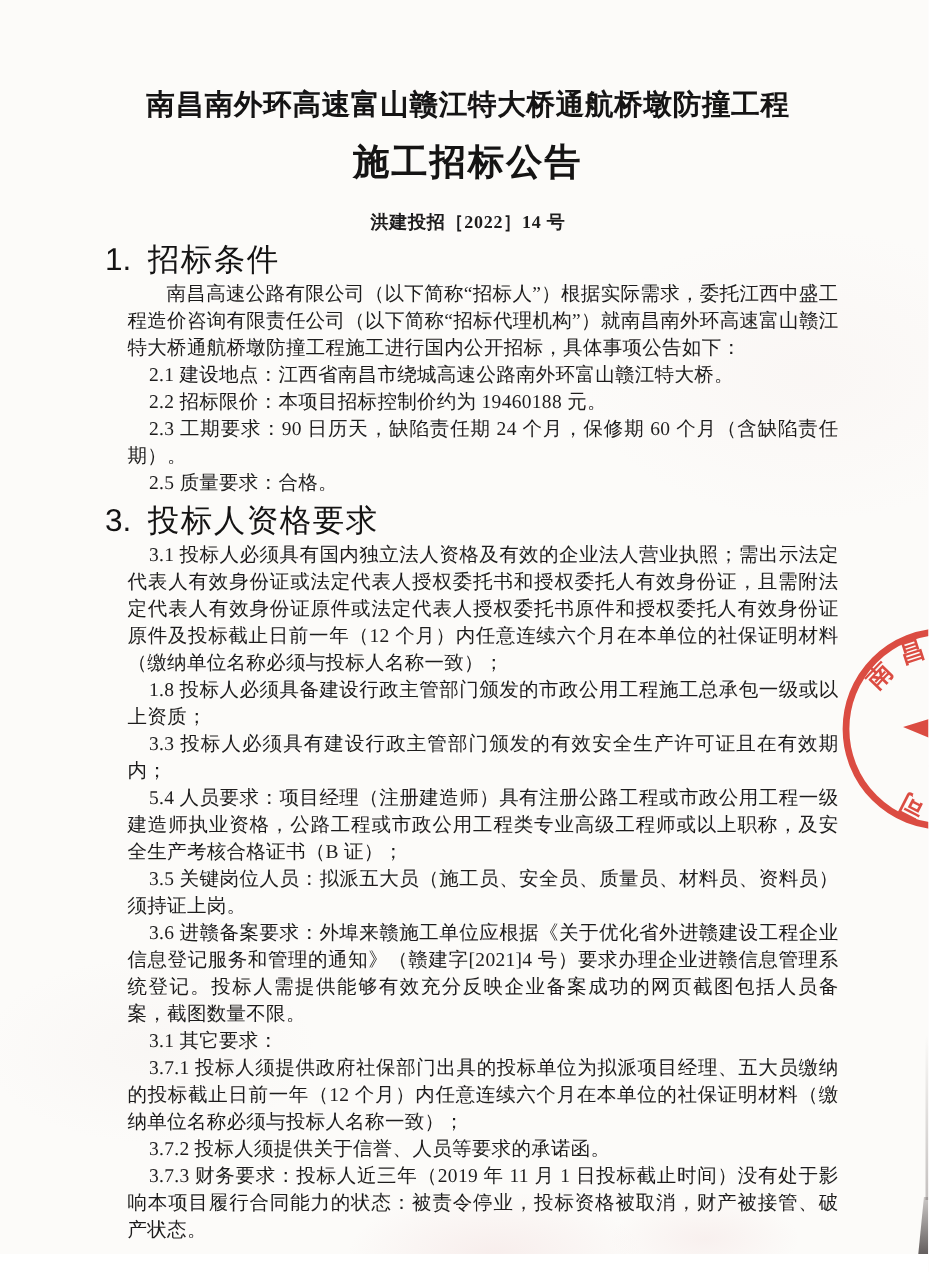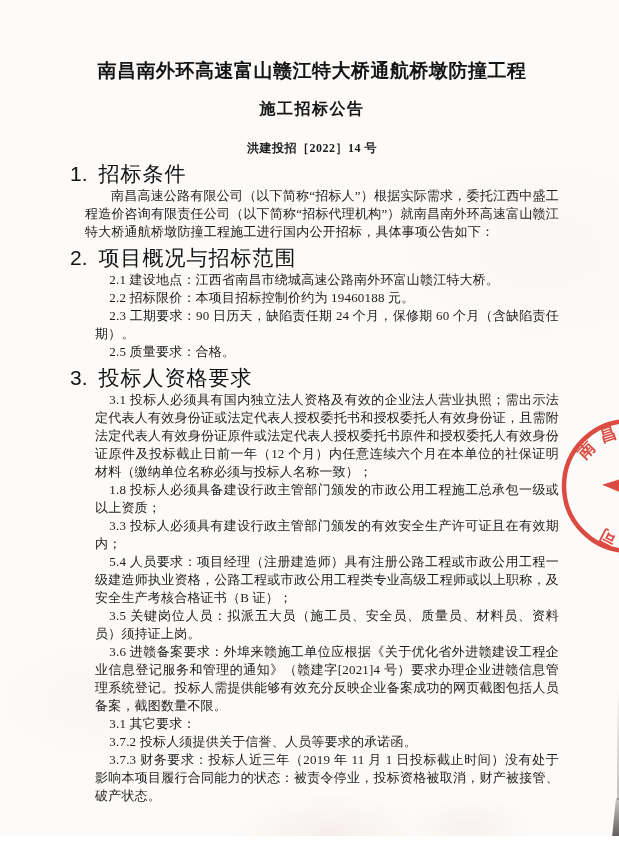--- a/index.html
+++ b/index.html
@@ -20,21 +20,21 @@
   .doc{
     position:absolute;top:52px;left:85px;width:474px;
   }
   .title{
     margin-left:-20px;
     text-align:center;
     font-weight:bold;
     color:#151414;
   }
   .title .t1{font-size:19px;line-height:38px;letter-spacing:.5px;}
-  .title .t2{font-size:16px;line-height:38px;letter-spacing:1.5px;}
+  .title .t2{font-size:24px;line-height:38px;letter-spacing:1.5px;}
   .docnum{
     margin-left:-20px;
     margin-top:12px;
     text-align:center;
     font-size:12px;
     font-weight:bold;
     line-height:17px;
     letter-spacing:.5px;
   }
   .sec{
@@ -49,21 +49,21 @@
   .sec .sec-label{letter-spacing:1px;}
   p.body{
     margin:0;
     font-size:13px;
     line-height:18px;
     text-align:justify;
     text-justify:inter-ideograph;
     letter-spacing:.2px;
   }
   p.lead{text-indent:2em;}
-  p.item{text-indent:1.1em;margin-left:10px;}
+  p.item{text-indent:1.1em;}
   
   .seal-wrap{
     position:absolute;left:543px;top:400px;width:172px;height:172px;
     opacity:.9;
   }
   .seal-text{
     font-family:"Liberation Sans","DejaVu Sans",sans-serif;
     font-size:16.5px;
     font-weight:bold;
     letter-spacing:8px;
@@ -92,38 +92,36 @@
       <div class="t2">施工招标公告</div>
     </div>
 
     <div class="docnum">洪建投招［2022］14 号</div>
 
     <div class="sec">
       <span class="sec-num">1.</span><span class="sec-label">招标条件</span>
     </div>
     <p class="body lead">南昌高速公路有限公司（以下简称“招标人”）根据实际需求，委托江西中盛工程造价咨询有限责任公司（以下简称“招标代理机构”）就南昌南外环高速富山赣江特大桥通航桥墩防撞工程施工进行国内公开招标，具体事项公告如下：</p>
 
-    <div class="sec">
-      <span class="sec-num">2.</span><span class="sec-label">项目概况与招标范围</span>
-    </div>
     <p class="body item">2.1 建设地点：江西省南昌市绕城高速公路南外环富山赣江特大桥。</p>
     <p class="body item">2.2 招标限价：本项目招标控制价约为 19460188 元。</p>
     <p class="body item">2.3 工期要求：90 日历天，缺陷责任期 24 个月，保修期 60 个月（含缺陷责任期）。</p>
     <p class="body item">2.5 质量要求：合格。</p>
 
     <div class="sec">
       <span class="sec-num">3.</span><span class="sec-label">投标人资格要求</span>
     </div>
     <p class="body item">3.1 投标人必须具有国内独立法人资格及有效的企业法人营业执照；需出示法定代表人有效身份证或法定代表人授权委托书和授权委托人有效身份证，且需附法定代表人有效身份证原件或法定代表人授权委托书原件和授权委托人有效身份证原件及投标截止日前一年（12 个月）内任意连续六个月在本单位的社保证明材料（缴纳单位名称必须与投标人名称一致）；</p>
     <p class="body item">1.8 投标人必须具备建设行政主管部门颁发的市政公用工程施工总承包一级或以上资质；</p>
     <p class="body item">3.3 投标人必须具有建设行政主管部门颁发的有效安全生产许可证且在有效期内；</p>
     <p class="body item">5.4 人员要求：项目经理（注册建造师）具有注册公路工程或市政公用工程一级建造师执业资格，公路工程或市政公用工程类专业高级工程师或以上职称，及安全生产考核合格证书（B 证）；</p>
     <p class="body item">3.5 关键岗位人员：拟派五大员（施工员、安全员、质量员、材料员、资料员）须持证上岗。</p>
     <p class="body item">3.6 进赣备案要求：外埠来赣施工单位应根据《关于优化省外进赣建设工程企业信息登记服务和管理的通知》（赣建字[2021]4 号）要求办理企业进赣信息管理系统登记。投标人需提供能够有效充分反映企业备案成功的网页截图包括人员备案，截图数量不限。</p>
     <p class="body item">3.1 其它要求：</p>
+    <p class="body item">3.7.1 投标人须提供政府社保部门出具的投标单位为拟派项目经理、五大员缴纳的投标截止日前一年（12 个月）内任意连续六个月在本单位的社保证明材料（缴纳单位名称必须与投标人名称一致）；</p>
     <p class="body item">3.7.2 投标人须提供关于信誉、人员等要求的承诺函。</p>
     <p class="body item">3.7.3 财务要求：投标人近三年（2019 年 11 月 1 日投标截止时间）没有处于影响本项目履行合同能力的状态：被责令停业，投标资格被取消，财产被接管、破产状态。</p>
 
   </div>
 
   <div class="seal-wrap">
     <svg width="172" height="172" viewBox="0 0 172 172">
       <circle cx="86" cy="86" r="65" fill="none" stroke="#d8392e" stroke-width="4.5"></circle>
       <path d="M0,-27 L6.5,-9 L25.7,-8.3 L10.6,3.4 L15.9,21.8 L0,11.1 L-15.9,21.8 L-10.6,3.4 L-25.7,-8.3 L-6.5,-9 Z" transform="translate(86,86) rotate(-15)" fill="#d8392e"></path>
       <defs>

